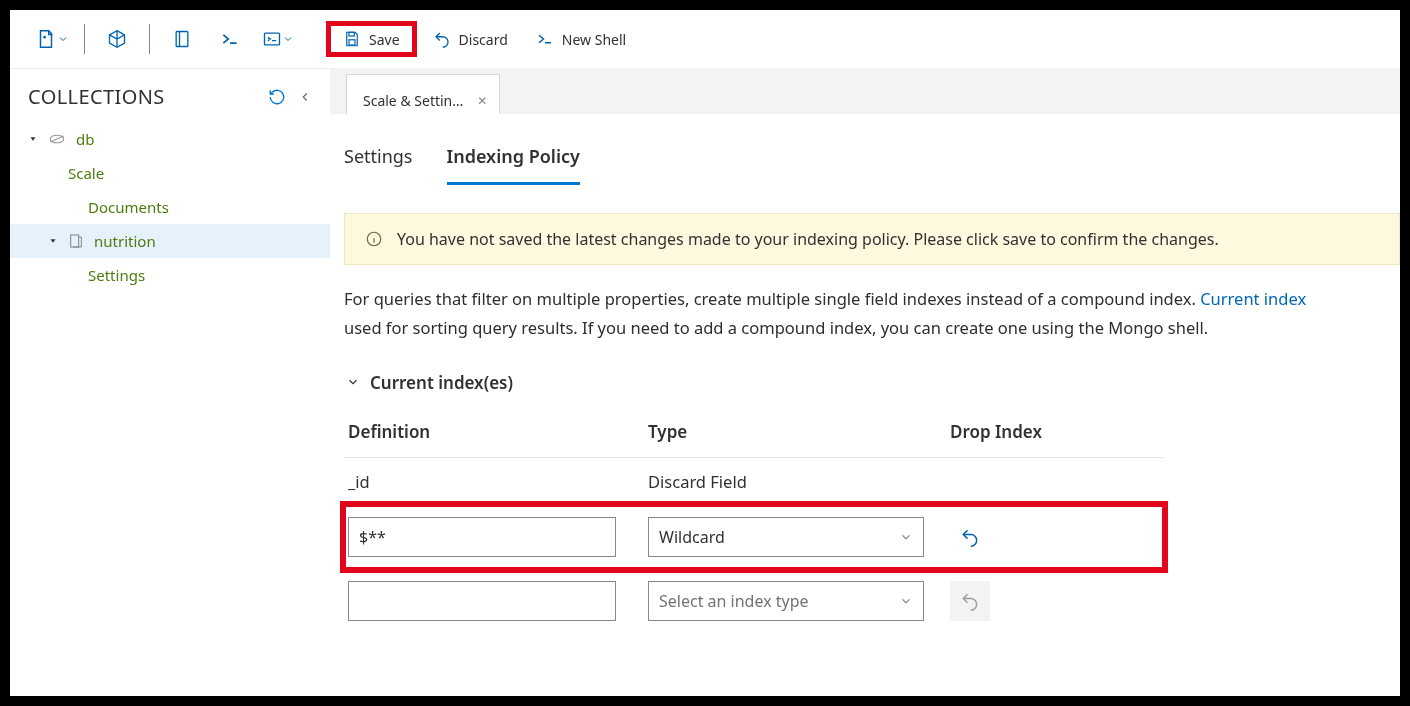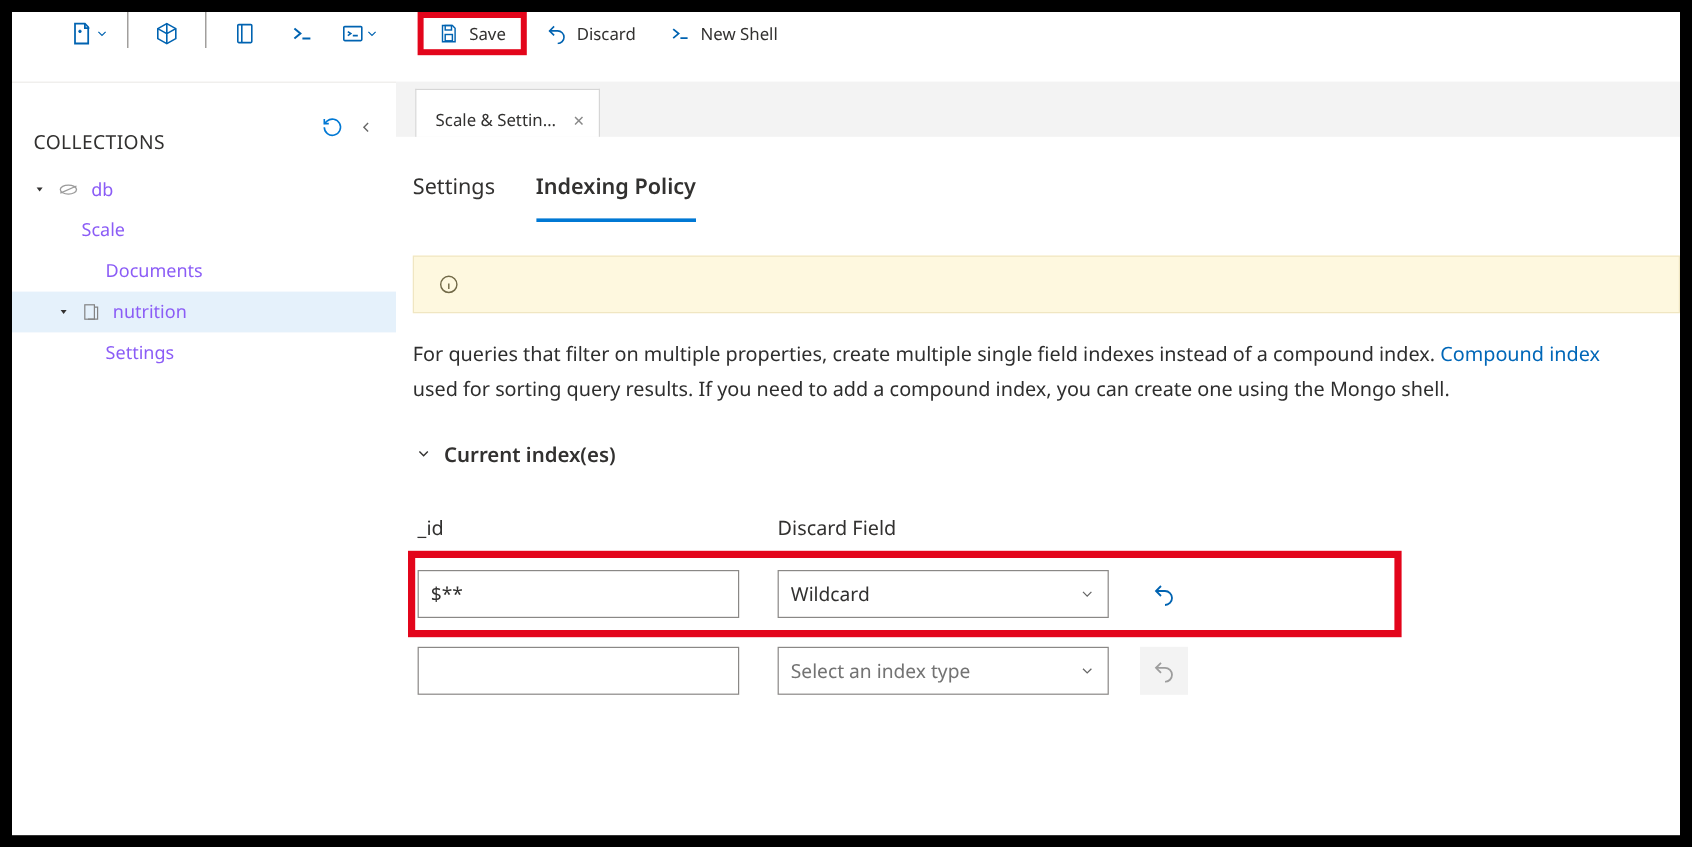--- a/index.html
+++ b/index.html
@@ -1,34 +1,34 @@
 <!DOCTYPE html>
 <html><head>
 <meta charset="utf-8">
 <style>
 * { box-sizing: border-box; margin: 0; padding: 0; font-family: "Segoe UI", system-ui, sans-serif; }
 body { background: #000; padding: 10px; }
 .app { background: #fff; width: 1390px; height: 686px; position: relative; overflow: hidden; }
 
 
-.toolbar { display: flex; height: 58px; padding: 0 20px; gap: 4px; color: #323130; margin-left: 22px; }
+.toolbar { display: flex; align-items: center; height: 58px; padding: 0 20px; gap: 4px; color: #323130; }
 .toolbar .tb-btn { display: inline-flex; align-items: center; gap: 8px; padding: 0 12px; height: 36px; color: #323130; font-size: 14px; cursor: pointer; }
 .toolbar .tb-icon-btn { display: inline-flex; align-items: center; justify-content: center; width: 44px; height: 36px; cursor: pointer; }
 .toolbar .divider { width: 1px; height: 30px; background: #8a8886; margin: 0 6px; }
 .highlight-save { border: 5px solid #e3051b; }
 .icon-azblue { color: #0063b1; }
 
 .body { display: flex; height: calc(100% - 58px); }
 
 
 .sidebar { width: 320px; border-top: 1px solid #edebe9; padding: 8px 0 0 0; position: relative; }
 .side-hdr { display: flex; align-items: center; justify-content: space-between; padding: 6px 18px 6px 18px; }
-.side-hdr-title { font-size: 16px; font-weight: 400; letter-spacing: .02em; color: #323130; margin-top: 24px; }
+.side-hdr-title { font-size: 20px; font-weight: 400; letter-spacing: .02em; color: #323130; }
 .side-hdr-right { display: flex; align-items: center; gap: 12px; color: #0078d4; }
-.tree { margin-top: 6px; font-size: 15px; color: #8b5cf6; }
+.tree { margin-top: 6px; font-size: 15px; color: #4d7c0f; }
 .tree-row { display: flex; align-items: center; gap: 10px; height: 34px; padding: 0 10px 0 18px; cursor: pointer; white-space: nowrap; }
 .tree-row.depth1 { padding-left: 38px; }
 .tree-row.depth2 { padding-left: 58px; }
 .tree-row.depth3 { padding-left: 78px; }
 .tree-row.selected { background: #e5f1fb; }
 .planet { color: #888; }
 
 
 .main { flex: 1; display: flex; flex-direction: column; }
 .tabstrip { height: 46px; background: #f3f3f3; display: flex; align-items: flex-end; padding-left: 16px; }
@@ -210,35 +210,41 @@
         <div class="subnav">
           <div class="subnav-item">Settings</div>
           <div class="subnav-item active">Indexing Policy</div>
         </div>
 
         <div class="notice">
           <svg width="18" height="18" viewBox="0 0 24 24" fill="none" stroke="#726a48" stroke-width="1.6">
             <circle cx="12" cy="12" r="9"></circle>
               <path d="M12 7.5v.01M12 11v6"></path>
           </svg>
+          <span>You have not saved the latest changes made to your indexing policy. Please click save to confirm the changes.</span>
         </div>
 
         <div class="para">
-          <span>For queries that filter on multiple properties, create multiple single field indexes instead of a compound index. </span><a href="#">Compound index</a><br>
+          <span>For queries that filter on multiple properties, create multiple single field indexes instead of a compound index. </span><a href="#">Current index</a><br>
           <span> used for sorting query results. If you need to add a compound index, you can create one using the Mongo shell.</span>
         </div>
 
         <div class="section-hdr">
           <svg width="14" height="14" viewBox="0 0 24 24" fill="none" stroke="#323130" stroke-width="2">
               <path d="M6 9l6 6 6-6"></path>
             </svg>
           <span>Current index(es)</span>
         </div>
 
         <div class="idx-table">
+          <div class="idx-head">
+            <div class="col-def">Definition</div>
+            <div class="col-type">Type</div>
+            <div class="col-drop">Drop Index</div>
+          </div>
 
           <div class="idx-row">
             <div class="col-def">_id</div>
             <div class="col-type">Discard Field</div>
             <div class="col-drop"></div>
           </div>
 
           <div class="idx-row highlight-row">
             <div class="col-def">
               <input class="idx-input" value="$**" style="">

